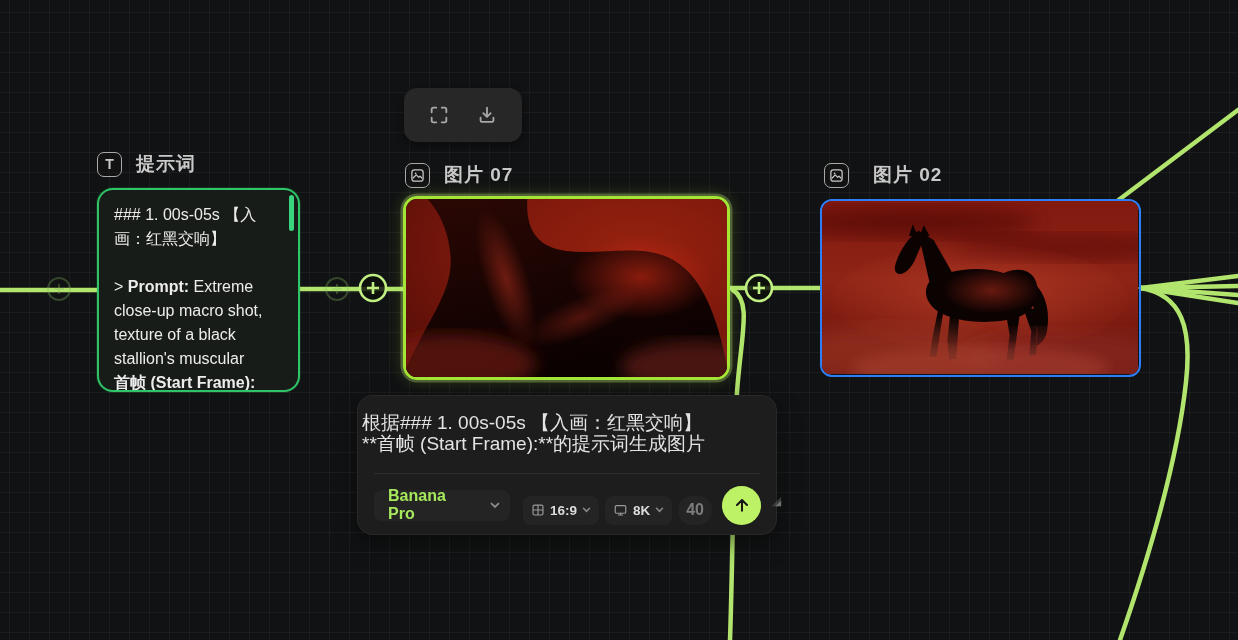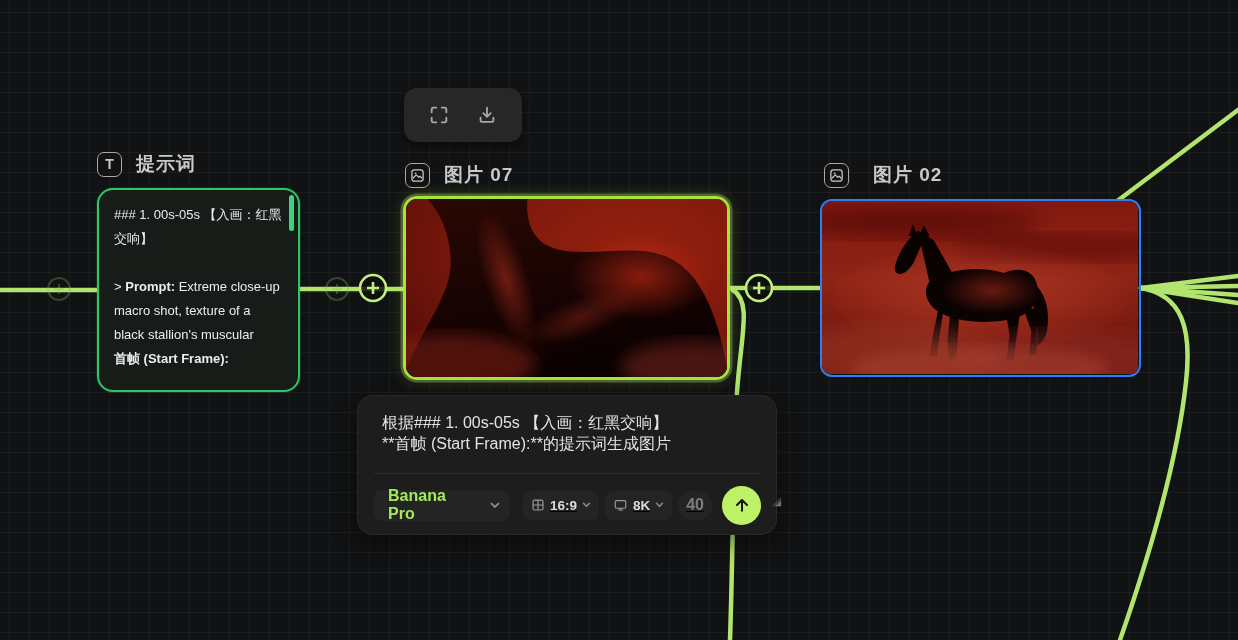--- a/index.html
+++ b/index.html
@@ -27,21 +27,21 @@
   }
   .hdr-title { font-size:19px; font-weight:600; color:#c9c9c9; letter-spacing:1px; }
 
   
   .prompt-node {
     position:absolute; left:97px; top:188px; width:203px; height:204px;
     background:#181c18; border:2.5px solid #2fc467; border-radius:16px;
     z-index:3; overflow:hidden; padding:13px 15px 0 15px;
     box-shadow:0 0 0 1px rgba(47,196,103,0.15);
   }
-  .prompt-node .ptext { color:#ececec; font-size:13px; line-height:24px; }
+  .prompt-node .ptext { color:#ececec; font-size:16px; line-height:24px; }
   .prompt-node .blank { height:24px; }
   .prompt-node b { font-weight:700; }
   .p-scrollbar {
     position:absolute; right:4px; top:5px; width:5px; height:36px;
     background:#3ad47e; border-radius:3px;
   }
 
   
   .img-node { position:absolute; z-index:3; border-radius:14px; overflow:hidden; }
   .img-node svg { display:block; }
@@ -63,30 +63,30 @@
     box-shadow:0 4px 10px rgba(0,0,0,0.4);
   }
   .tool-btn { width:26px; height:26px; display:flex; align-items:center; justify-content:center; cursor:pointer; }
 
   
   .gen-panel {
     position:absolute; left:357px; top:395px; width:420px; height:140px;
     background:#1d1d1d; border:1px solid rgba(255,255,255,0.05); border-radius:16px;
     z-index:4; box-shadow:0 8px 24px rgba(0,0,0,0.45);
   }
-  .gen-text { padding:16px 20px 0 24px; color:#e3e3e3; font-size:16px; line-height:21px; }
+  .gen-text { padding:16px 20px 0 4px; color:#e3e3e3; font-size:19px; line-height:21px; }
   .gen-divider { position:absolute; left:16px; right:16px; top:77px; height:1px; background:#2e2e2e; }
   .gen-controls { position:absolute; left:16px; right:15px; top:90px; height:38px; display:flex; align-items:center; }
   .ctl-btn {
     height:31px; background:#242424; border-radius:8px; display:flex; align-items:center;
     color:#dcdcdc; font-size:13.5px; font-weight:700; cursor:pointer;
   }
   .model-btn { width:136px; padding:0 10px 0 14px; }
   .model-btn .model-label { color:#a6e85c; font-size:16px; font-weight:700; margin-right:8px; }
-  .right-group { margin-left:auto; display:flex; align-items:center; gap:6px;text-decoration:underline; }
+  .right-group { margin-left:auto; display:flex; align-items:flex-end; gap:6px; }
   .sm-btn { height:29px; padding:0 8px; gap:5px; }
   .credits-chip {
     height:29px; min-width:32px; padding:0 8px; background:#242424; border-radius:14px;
     display:flex; align-items:center; justify-content:center;
     color:#7d7d7d; font-size:16px; font-weight:600;
   }
   .submit-btn {
     width:39px; height:39px; border-radius:50%; background:#bdf266; margin-left:4px;
     display:flex; align-items:center; justify-content:center; cursor:pointer; flex:0 0 auto;
   }

